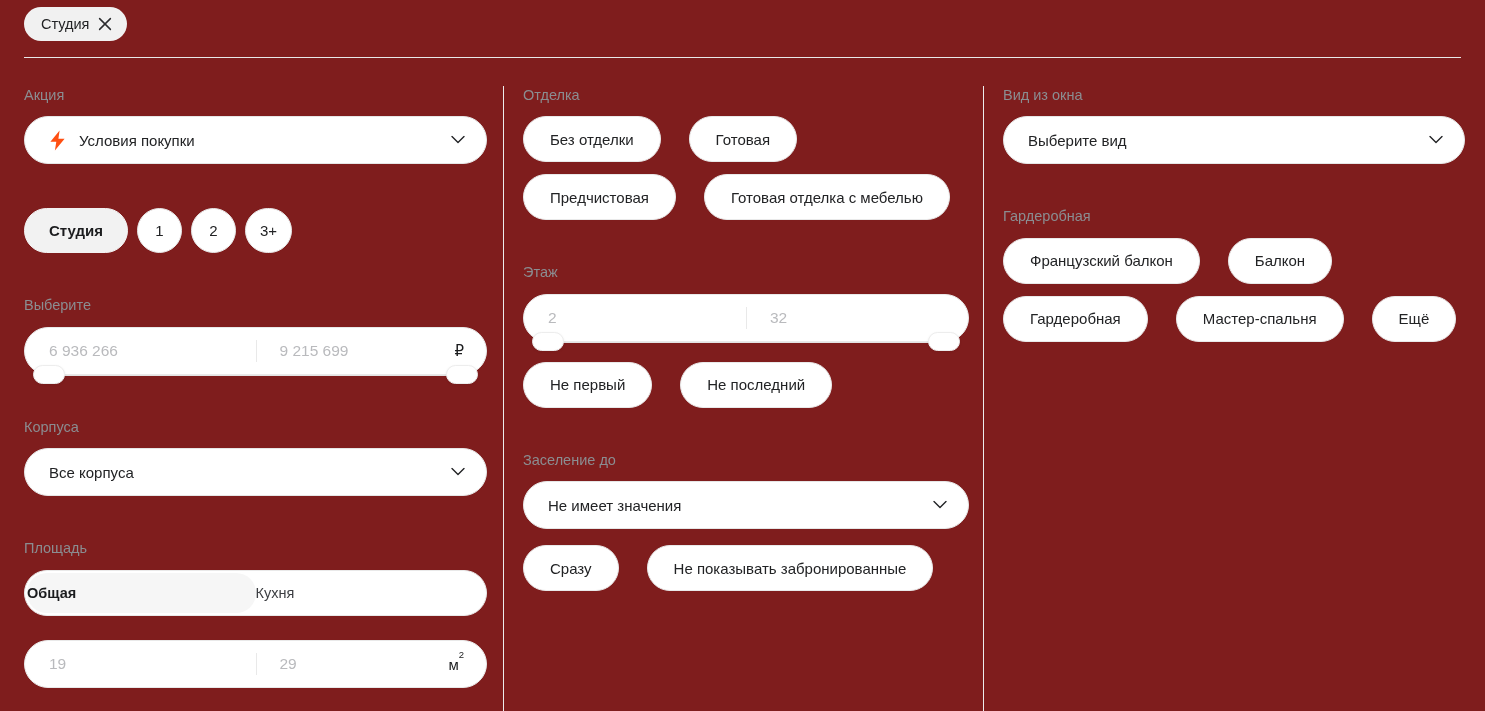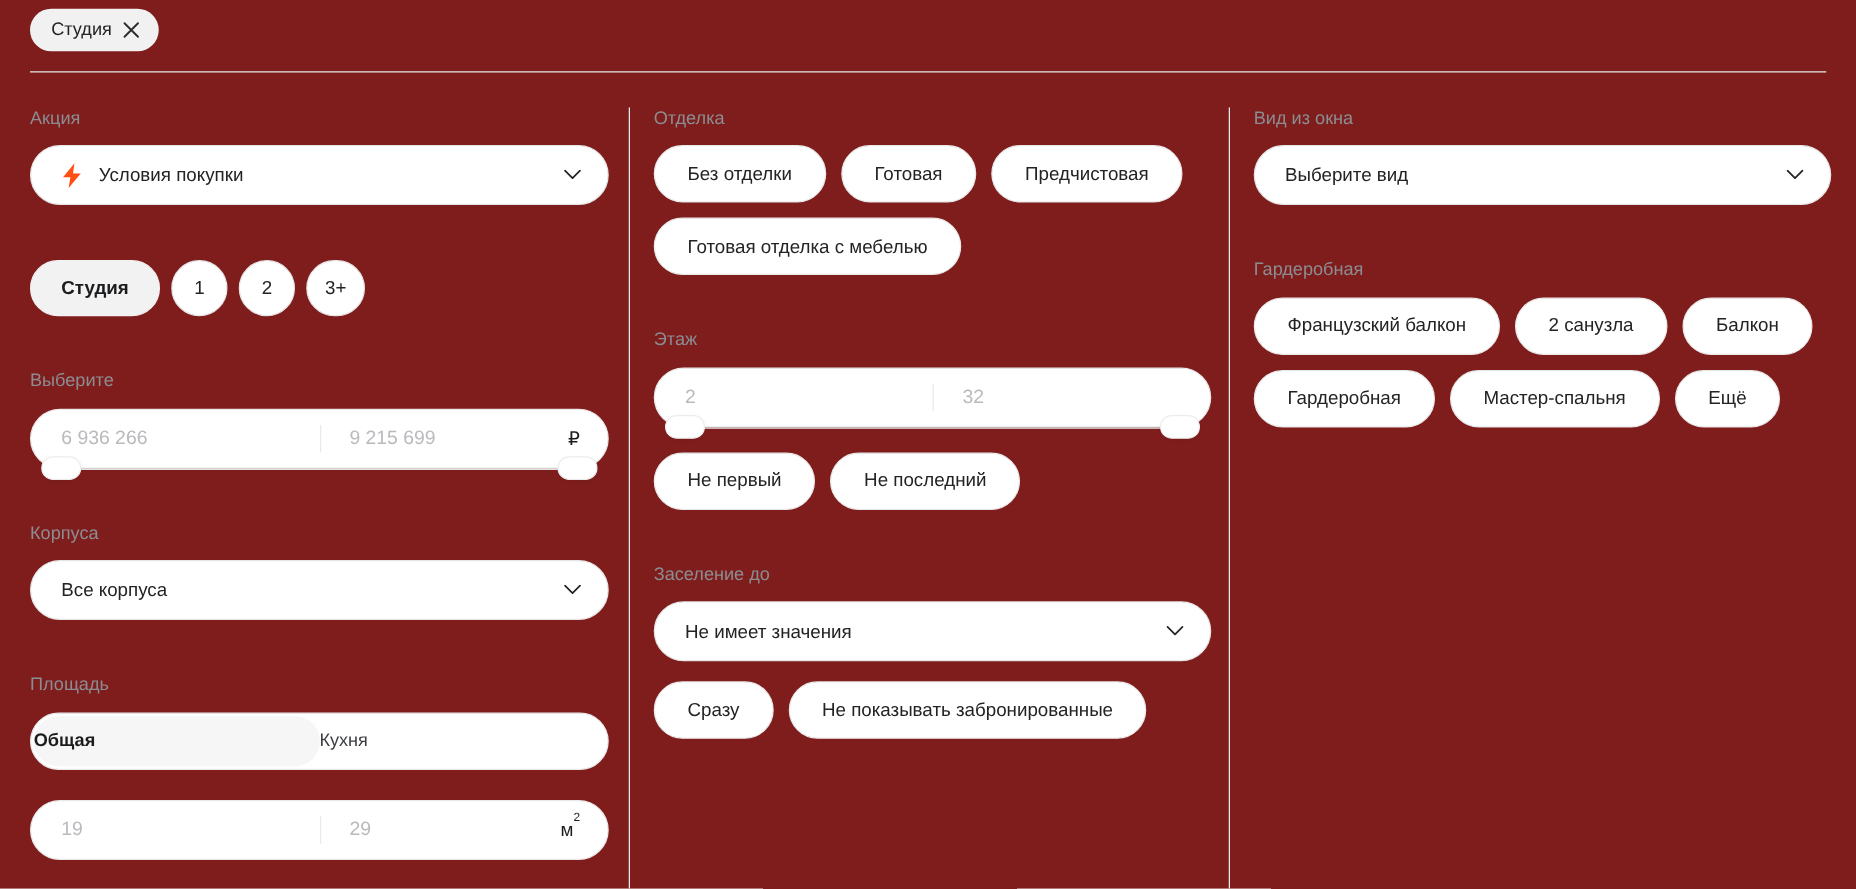--- a/index.html
+++ b/index.html
@@ -252,21 +252,21 @@
   .seg.active {
     background: #f6f6f6;
     color: #1b1c1e;
     font-weight: bold;
   }
 
   
   .chip-group {
     display: flex;
     flex-wrap: wrap;
-    gap: 12px 12px;
+    gap: 12px 28px;
   }
   .opt-chip {
     display: inline-flex;
     align-items: center;
     justify-content: center;
     height: 46px;
     padding: 0 26px;
     border: 1px solid #e9e9e9;
     border-radius: 26px;
     background: #ffffff;
@@ -451,23 +451,20 @@
           <path d="M1 1 L7 7 L13 1" stroke="#222325" stroke-width="1.4" fill="none" stroke-linecap="round" stroke-linejoin="round"></path>
         </svg>
       </div>
 
       <div class="sec-label mt-44">Гардеробная</div>
       <div class="chip-group">
         <div class="opt-chip">
           <span>Французский балкон</span>
         </div>
         <div class="opt-chip">
-          <span>2 санузла</span>
-        </div>
-        <div class="opt-chip">
           <span>Балкон</span>
         </div>
         <div class="opt-chip">
           <span>Гардеробная</span>
         </div>
         <div class="opt-chip">
           <span>Мастер-спальня</span>
         </div>
         <div class="opt-chip">
           <span>Ещё</span>

